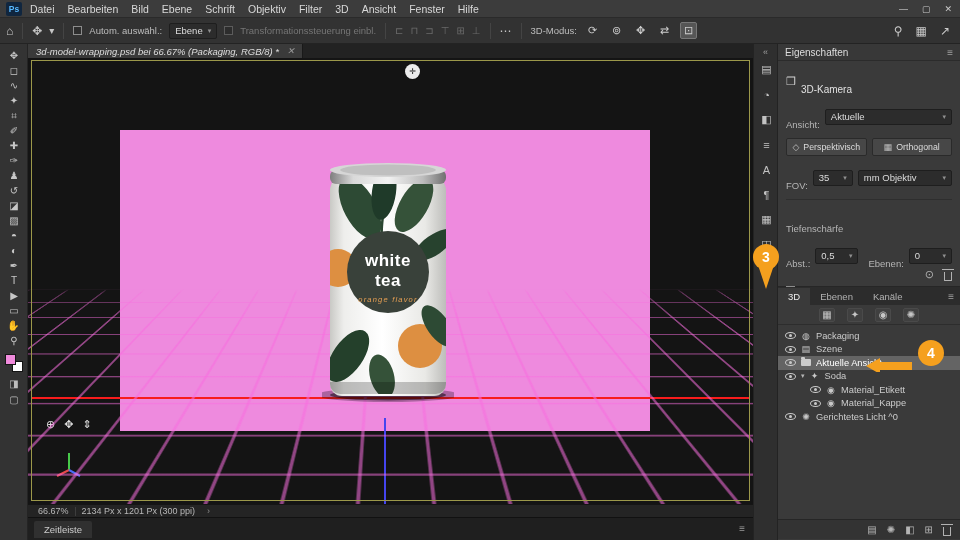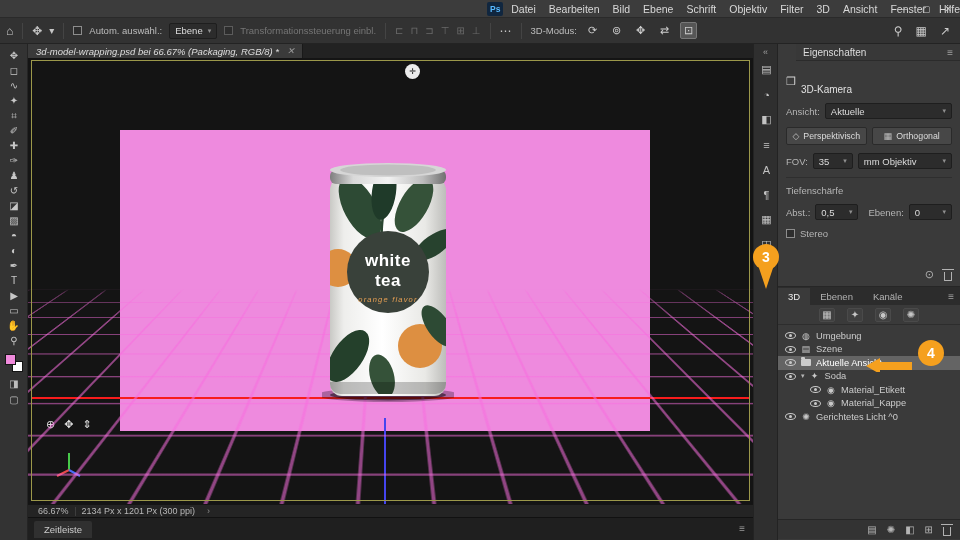--- a/index.html
+++ b/index.html
@@ -1,20 +1,20 @@
 <!DOCTYPE html>
 <html><head>
 <meta charset="utf-8">
 <style>
   html,body{margin:0;padding:0;background:#1d1d1d;}
   *{box-sizing:border-box;font-family:"Liberation Sans",sans-serif;}
   .stage{position:relative;width:960px;height:540px;overflow:hidden;background:#3a3a3a;color:#cfcfcf;font-size:10px;-webkit-user-select:none;user-select:none;}
 
   
-  .menubar{position:absolute;left:0;top:0;width:960px;height:18px;background:#3c3c3c;display:flex;align-items:center;border-bottom:1px solid #2a2a2a;z-index:20;justify-content:flex-end;}
+  .menubar{position:absolute;left:0;top:0;width:960px;height:18px;background:#3c3c3c;display:flex;align-items:center;border-bottom:1px solid #2a2a2a;z-index:20;}
   .pslogo{width:16px;height:14px;margin:0 8px 0 6px;background:#10263f;color:#57b9ff;font-size:8.5px;font-weight:bold;display:flex;align-items:center;justify-content:center;border-radius:2px;}
   .menus{display:flex;gap:13px;}
   .menu{color:#d8d8d8;font-size:10.5px;cursor:default;}
   .wincontrols{position:absolute;right:8px;top:0;height:18px;display:flex;gap:14px;align-items:center;color:#c9c9c9;font-size:9px;}
 
   
   .optionsbar{position:absolute;left:0;top:18px;width:960px;height:26px;background:#323232;border-bottom:1px solid #232323;display:flex;align-items:center;padding:0 6px;gap:7px;z-index:19;}
   .obicon{color:#c6c6c6;font-size:12px;line-height:1;}
   .obicon.small{font-size:10px;}
   .obicon.dis{color:#6a6a6a;}
@@ -68,26 +68,26 @@
   .timeline{position:absolute;left:28px;top:517px;width:725px;height:23px;background:#1f1f1f;border-top:1px solid #111;z-index:9;}
   .tltab{position:absolute;left:6px;top:3px;background:#303030;color:#cccccc;font-size:9.5px;padding:3px 10px;border-radius:2px 2px 0 0;}
   .tlmenu{position:absolute;right:8px;top:5px;color:#9a9a9a;font-size:10px;}
 
   
   .dockstrip{position:absolute;left:753px;top:44px;width:25px;bottom:0;background:#2f2f2f;border-left:1px solid #232323;border-right:1px solid #232323;z-index:10;text-align:center;}
   .collapse{display:block;color:#9f9f9f;font-size:9px;padding-top:3px;}
   .dockicn{width:25px;height:25px;display:flex;align-items:center;justify-content:center;color:#c3c3c3;font-size:11px;}
 
   .panels{position:absolute;left:778px;top:44px;width:182px;bottom:0;background:#3a3a3a;z-index:10;}
-  .phdr{height:17px;background:#383838;border-bottom:1px solid #2b2b2b;display:flex;align-items:center;justify-content:space-between;padding:0 7px;color:#dddddd;font-size:10px;margin-left:18px;}
+  .phdr{height:17px;background:#383838;border-bottom:1px solid #2b2b2b;display:flex;align-items:center;justify-content:space-between;padding:0 7px;color:#dddddd;font-size:10px;}
   .pmenu{color:#a2a2a2;font-size:10px;}
   .props{position:relative;height:243px;border-bottom:1px solid #262626;}
   .pbody{padding:7px 8px 0 8px;}
   .prow{display:flex;align-items:center;gap:5px;margin-bottom:8px;}
-  .plabel{color:#b5b5b5;font-size:9.5px;white-space:nowrap;}
+  .plabel{color:#b5b5b5;font-size:9.5px;white-space:nowrap;margin-top:16px;}
   .plabel.dis{color:#717171;}
   .grow{flex:1;}
   .objicn{color:#cfcfcf;font-size:11px;}
   .objname{color:#e0e0e0;font-size:10px;margin-top:16px;}
   .pbtn{display:inline-flex;align-items:center;justify-content:center;gap:4px;background:#474747;border:1px solid #2a2a2a;border-radius:2px;height:18px;font-size:8.8px;color:#dcdcdc;flex:1;white-space:nowrap;}
   .pbtn .bicn{font-size:9px;color:#bdbdbd;}
   .pdiv{height:1px;background:#2e2e2e;margin:2px 0 7px 0;}
   .pfooter{position:absolute;right:8px;bottom:5px;display:flex;gap:10px;align-items:center;color:#b0b0b0;font-size:11px;}
 
   .trash{display:inline-block;width:8px;height:9px;border:1px solid #b2b2b2;border-top:none;border-radius:0 0 1px 1px;position:relative;margin-top:3px;}
@@ -390,21 +390,21 @@
       <div class="filterrow">
         <span class="ficn">▦</span>
         <span class="ficn">✦</span>
         <span class="ficn">◉</span>
         <span class="ficn">✺</span>
       </div>
       <div class="rows">
         <div class="row3d">
           <span class="eye"></span>
           <span class="rowicn">◍</span>
-          <span>Umgebung</span>
+          <span>Packaging</span>
         </div>
         <div class="row3d">
           <span class="eye"></span>
           <span class="rowicn">▤</span>
           <span>Szene</span>
         </div>
         <div class="row3d selected">
           <span class="eye"></span>
           <span class="folder"></span>
           <span>Aktuelle Ansicht</span>

